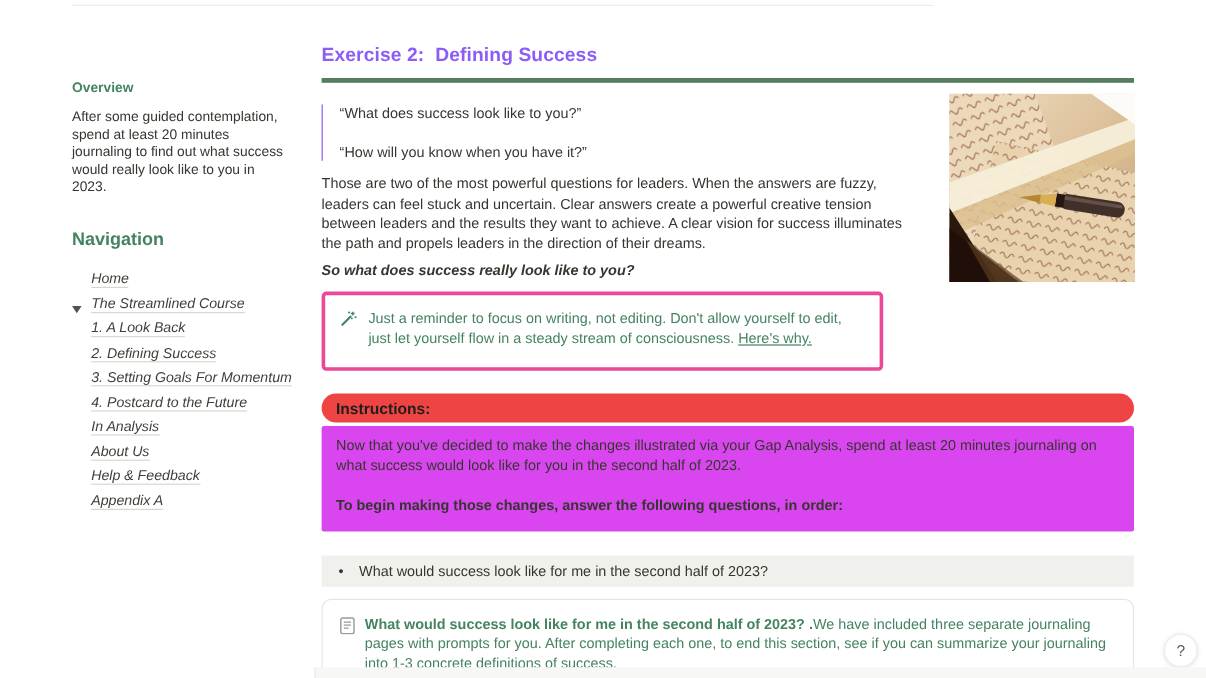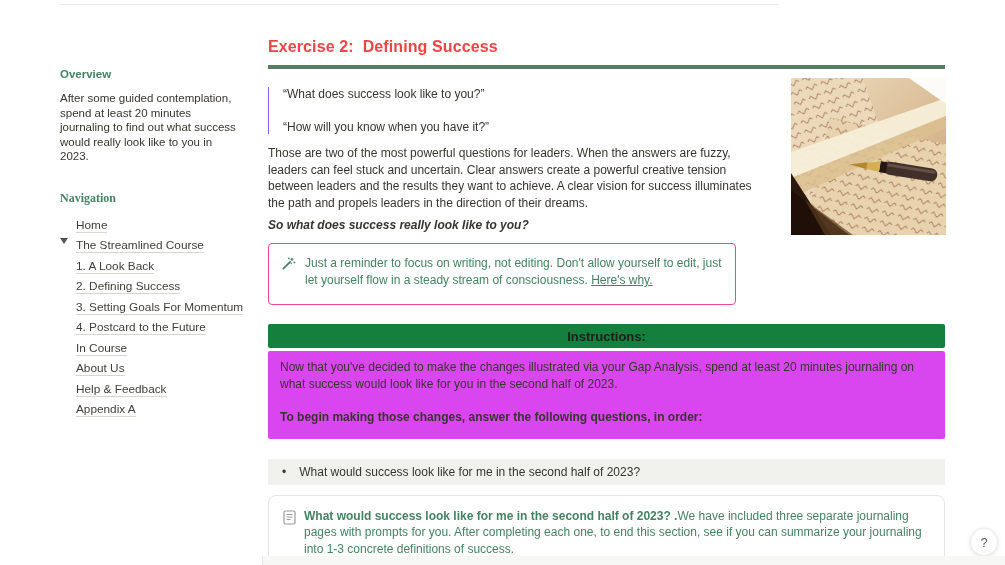--- a/index.html
+++ b/index.html
@@ -7,48 +7,48 @@
   body {
     position:relative; overflow:hidden; background:#ffffff;
     font-family:"Liberation Sans", sans-serif; color:#37352f;
   }
   .top-line { position:absolute; left:60px; top:4px; width:718px; height:1px; background:#ebebe9; }
 
   
   .sidebar { position:absolute; left:60px; top:68px; width:195px; }
   .side-heading { color:#448361; font-weight:700; font-size:11.5px; margin-bottom:11px; }
   .side-para { font-size:11.5px; line-height:14.5px; color:#37352f; width:182px; margin-bottom:27px; }
-  .nav-heading { color:#448361; font-weight:700; font-size:12px; margin-bottom:12px;font-family:Liberation Serif, serif; }
-  .nav-item { display:flex; align-items:flex-start; height:20.5px; font-size:11.8px; }
+  .nav-heading { color:#448361; font-weight:700; font-size:15px; margin-bottom:12px; }
+  .nav-item { display:flex; align-items:flex-end; height:20.5px; font-size:11.8px;font-style:italic; }
   .nav-item .tgl { width:16px; display:flex; align-items:center; cursor:pointer; }
   .nav-item .spacer { width:16px; }
   .nav-item .label {
     color:#403e39; border-bottom:1px solid #d8d6d0; cursor:pointer; line-height:14px;
   }
   .tri-right { width:0; height:0; border-left:6px solid #55534e; border-top:4px solid transparent; border-bottom:4px solid transparent; }
   .tri-down  { width:0; height:0; border-top:6px solid #55534e; border-left:4px solid transparent; border-right:4px solid transparent; }
 
   
   .main { position:absolute; left:268px; top:38px; width:677px; }
-  .page-title { color:#ef4444; font-size:16px; font-weight:700; white-space:pre-wrap; letter-spacing:.1px; }
+  .page-title { color:#8b5cf6; font-size:16px; font-weight:700; white-space:pre-wrap; letter-spacing:.1px; }
   .title-divider { height:4px; background:#567d5f; margin-top:9px; }
 
   .quote { border-left:1px solid #8b5cf6; padding-left:14px; margin-top:18px; }
   .quote p { font-size:12px; line-height:14px; }
   .quote p + p { margin-top:19px; }
 
   .body-para { font-size:12px; line-height:16.5px; width:502px; margin-top:11px; }
   .emphasis { font-size:12px; font-weight:700; font-style:italic; margin-top:7px; }
 
-  .callout { width:468px; border:1px solid #ec4899; border-radius:4px; margin-top:11px; padding:11px 12px 15px; display:flex; gap:9px; }
+  .callout { width:468px; border:3px solid #ec4899; border-radius:4px; margin-top:11px; padding:11px 12px 15px; display:flex; gap:9px; }
   .callout .w-icon { flex:0 0 auto; margin-top:1px; }
   .callout-text { color:#448361; font-size:12px; line-height:17px; }
   .callout-link { color:#448361; text-decoration:underline; cursor:pointer; }
 
-  .instr-head { background:#15803d; border-radius:2px; margin-top:19px; padding:5px 12px 4px; font-size:13px; font-weight:700; color:#1f1e1b;text-align:center; }
+  .instr-head { background:#ef4444; border-radius:12px; margin-top:19px; padding:5px 12px 4px; font-size:13px; font-weight:700; color:#1f1e1b; }
   .instr-body { background:#d946ef; border-radius:2px; margin-top:3px; padding:8px 12px 13px; font-size:12px; line-height:16.5px; }
   .instr-bold { font-weight:700; margin-top:17px; }
 
   .question-row { background:#f0f1ec; margin-top:20px; padding:6px 10px 6px 14px; font-size:12px; display:flex; align-items:center; }
   .question-row .dot { margin-right:13px; font-size:12px; color:#37352f; }
 
   .journal-box { border:1px solid #e5e5e3; border-radius:8px; margin-top:10px; padding:12px 14px 14px; height:112px; background:#fff; }
   .jb-head { display:flex; gap:8px; }
   .jb-icon { flex:0 0 auto; margin-top:2px; }
   .jb-text { font-size:12px; line-height:16.5px; color:#448361; }
@@ -98,21 +98,21 @@
     <div class="nav-item">
       <span class="spacer"></span>
         <span class="label">3. Setting Goals For Momentum</span>
     </div>
     <div class="nav-item">
       <span class="spacer"></span>
         <span class="label">4. Postcard to the Future</span>
     </div>
     <div class="nav-item">
       <span class="spacer"></span>
-        <span class="label">In Course</span>
+        <span class="label">In Analysis</span>
     </div>
     <div class="nav-item">
       <span class="spacer"></span>
         <span class="label">About Us</span>
     </div>
     <div class="nav-item">
       <span class="spacer"></span>
         <span class="label">Help &amp; Feedback</span>
     </div>
     <div class="nav-item">

